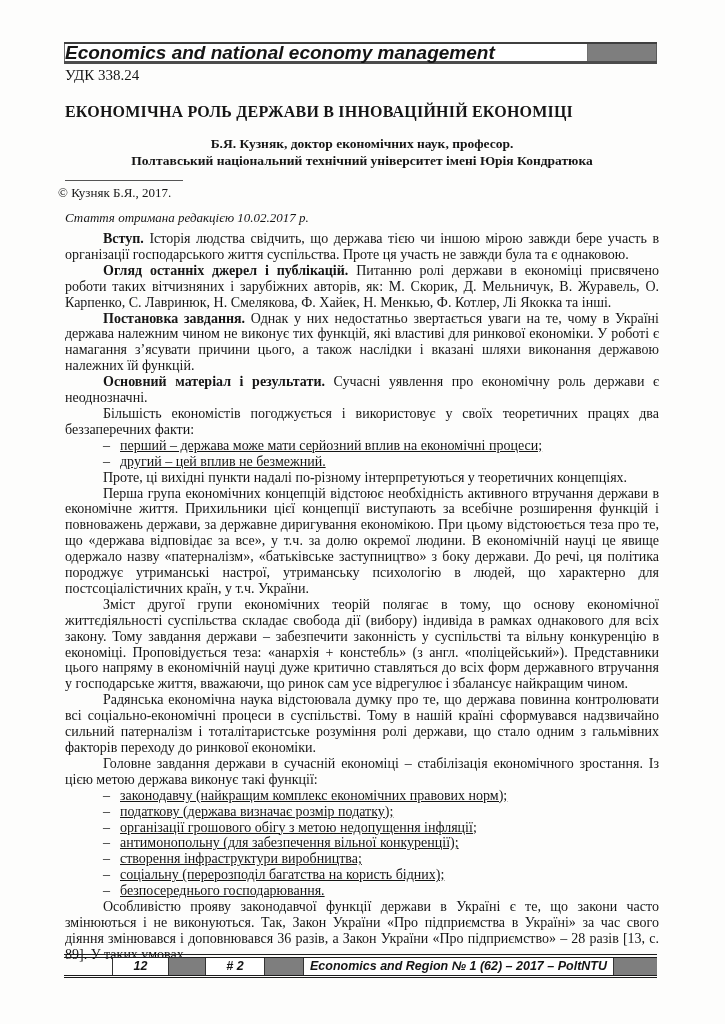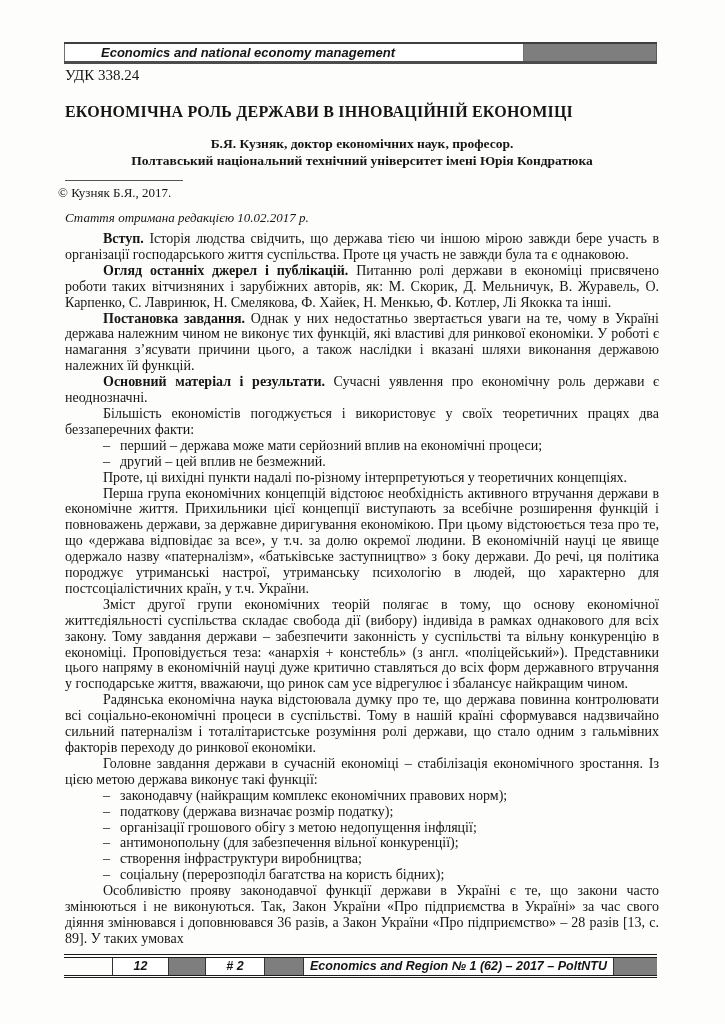--- a/index.html
+++ b/index.html
@@ -27,21 +27,21 @@
   }
   .rh-title-cell {
     flex: 0 0 460px;
     background: #ffffff;
     border-left: 1px solid #707070;
     border-right: 1px solid #707070;
     display: flex; align-items: center; justify-content: center;
     padding-right: 92px;
     font-family: "Liberation Sans", sans-serif;
     font-weight: bold; font-style: italic;
-    font-size: 13px; white-space: nowrap;
+    font-size: 19px; white-space: nowrap;
   }
   .rh-gray { flex: 1; background: #7e7e7e; border-right: 1px solid #5a5a5a; }
 
   
   .udc { position: absolute; left: 65px; top: 67px; font-size: 15px; }
   .article-title {
     position: absolute; left: 65px; top: 103px; width: 594px;
     text-align: left; font-weight: bold; font-size: 16px; letter-spacing: .2px;
   }
   .byline {
@@ -55,21 +55,21 @@
   .copyright { position: absolute; left: 58px; top: 185px; font-size: 13px; }
   .received  { position: absolute; left: 65px; top: 210px; font-style: italic; font-size: 13px; }
 
   
   .article-body {
     position: absolute; left: 65px; top: 231px; width: 594px;
     font-size: 14px; line-height: 15.9px; text-align: justify;
   }
   .para { margin: 0; text-indent: 38px; }
   .para b { font-weight: bold; }
-  .bullet { margin: 0 0 0 38px; text-align: justify; }
+  .bullet { margin: 0 0 0 38px; text-align: justify; text-decoration: underline; }
   .bullet .marker { display: inline-block; width: 17px; }
 
   
   .footer-outer {
     position: absolute; left: 64px; top: 954px; width: 593px;
     border-top: 1px solid #1b1b1b;
     border-bottom: 1px solid #1b1b1b;
     padding: 1.5px 0;
   }
   .footer-band {
@@ -128,20 +128,21 @@
       <p class="para">Перша група економічних концепцій відстоює необхідність активного втручання держави в економічне життя. Прихильники цієї концепції виступають за всебічне розширення функцій і повноважень держави, за державне диригування економікою. При цьому відстоюється теза про те, що «держава відповідає за все», у т.ч. за долю окремої людини. В економічній науці це явище одержало назву «патерналізм», «батьківське заступництво» з боку держави. До речі, ця політика породжує утриманські настрої, утриманську психологію в людей, що характерно для постсоціалістичних країн, у т.ч. України.</p>
       <p class="para">Зміст другої групи економічних теорій полягає в тому, що основу економічної життєдіяльності суспільства складає свобода дії (вибору) індивіда в рамках однакового для всіх закону. Тому завдання держави – забезпечити законність у суспільстві та вільну конкуренцію в економіці. Проповідується теза: «анархія + констебль» (з англ. «поліцейський»). Представники цього напряму в економічній науці дуже критично ставляться до всіх форм державного втручання у господарське життя, вважаючи, що ринок сам усе відрегулює і збалансує найкращим чином.</p>
       <p class="para">Радянська економічна наука відстоювала думку про те, що держава повинна контролювати всі соціально-економічні процеси в суспільстві. Тому в нашій країні сформувався надзвичайно сильний патерналізм і тоталітаристське розуміння ролі держави, що стало одним з гальмівних факторів переходу до ринкової економіки.</p>
       <p class="para">Головне завдання держави в сучасній економіці – стабілізація економічного зростання. Із цією метою держава виконує такі функції:</p>
       <div class="bullet"><span class="marker">–</span><span>законодавчу (найкращим комплекс економічних правових норм);</span></div>
       <div class="bullet"><span class="marker">–</span><span>податкову (держава визначає розмір податку);</span></div>
       <div class="bullet"><span class="marker">–</span><span>організації грошового обігу з метою недопущення інфляції;</span></div>
       <div class="bullet"><span class="marker">–</span><span>антимонопольну (для забезпечення вільної конкуренції);</span></div>
       <div class="bullet"><span class="marker">–</span><span>створення інфраструктури виробництва;</span></div>
       <div class="bullet"><span class="marker">–</span><span>соціальну (перерозподіл багатства на користь бідних);</span></div>
+      <div class="bullet"><span class="marker">–</span><span>безпосереднього господарювання.</span></div>
       <p class="para">Особливістю прояву законодавчої функції держави в Україні є те, що закони часто змінюються і не виконуються. Так, Закон України «Про підприємства в Україні» за час свого діяння змінювався і доповнювався 36 разів, а Закон України «Про підприємство» – 28 разів [13, с. 89]. У таких умовах</p>
     </div>
 
   <div class="footer-outer">
     <div class="footer-band">
       <div class="fcell-white fc-page">12</div>
       <div class="fcell-gray  fc-g1"></div>
       <div class="fcell-white fc-issue"># 2</div>
       <div class="fcell-gray  fc-g2"></div>
       <div class="fcell-white fc-journ">Economics and Region № 1 (62) – 2017 – PoltNTU</div>

